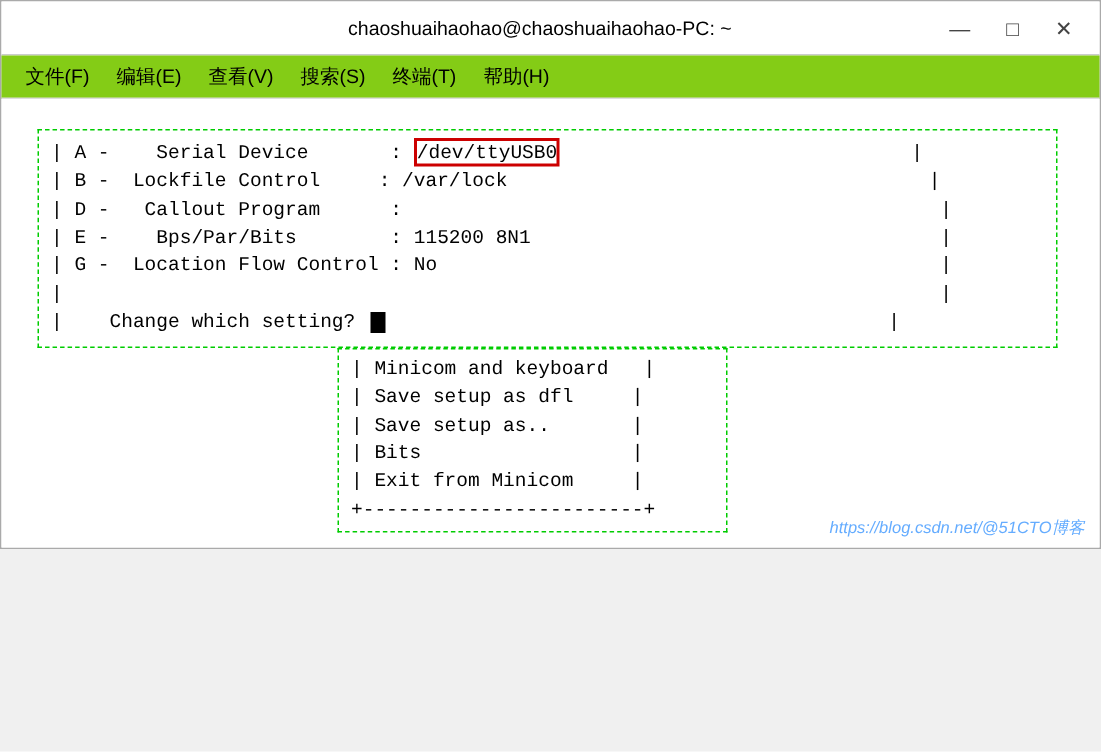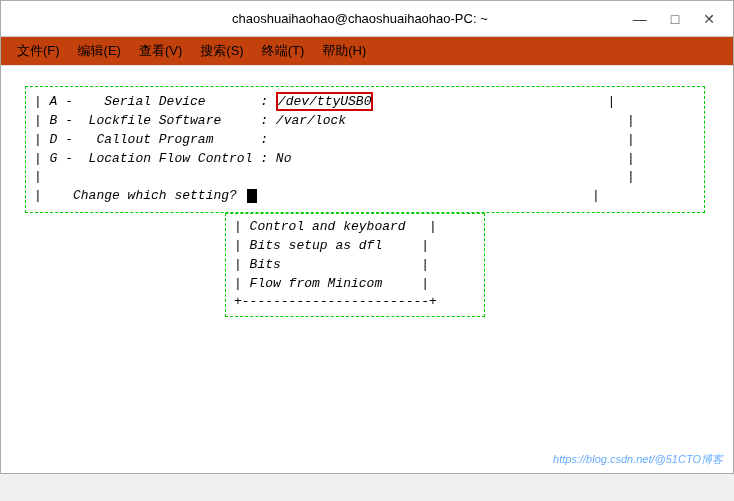--- a/index.html
+++ b/index.html
@@ -11,21 +11,21 @@
     body {
       width: 734px;
       height: 501px;
       background: #f0f0f0;
       font-family: 'Courier New', Courier, monospace;
       overflow: hidden;
     }
 
     .window {
       width: 734px;
-      height: 474px;
+      height: 366px;
       background: #ffffff;
       border: 1px solid #aaa;
       display: flex;
       flex-direction: column;
     }
 
     .title-bar {
       background: #ffffff;
       border-bottom: 1px solid #ccc;
       padding: 6px 12px;
@@ -56,21 +56,21 @@
       background: none;
       border: none;
       padding: 2px 6px;
       font-family: 'Segoe UI', sans-serif;
     }
 
     .menu-bar {
       display: flex;
       gap: 2px;
       padding: 3px 8px;
-      background: #c2410c;
+      background: #84cc16;
       border-bottom: 1px solid #ddd;
       font-family: 'Segoe UI', sans-serif;
       font-size: 13px;
     }
 
     .menu-item {
       padding: 2px 8px;
       cursor: pointer;
       color: #000;
     }
@@ -81,21 +81,20 @@
       padding: 12px 16px;
       overflow: hidden;
       position: relative;
     }
 
     .terminal-content {
       font-family: 'Courier New', Courier, monospace;
       font-size: 13px;
       color: #000;
       line-height: 1.45;
-      font-style: italic;
     }
 
     .config-line {
       white-space: pre;
       font-family: 'Courier New', Courier, monospace;
       font-size: 13px;
       color: #000;
     }
 
     .highlight-red {
@@ -171,33 +170,35 @@
   </div>
 
   <div class="terminal-area">
 
     <div class="terminal-content">
 
       <div style="margin-top: 8px; margin-left: 8px;">
         <div class="green-dashed-box">
 
           <div class="config-line">| A -    Serial Device       : <span class="highlight-red">/dev/ttyUSB0</span>                              |</div>
-          <div class="config-line">| B -  Lockfile Software     : /var/lock                                    |</div>
+          <div class="config-line">| B -  Lockfile Control     : /var/lock                                    |</div>
           <div class="config-line">| D -   Callout Program      :                                              |</div>
+          <div class="config-line">| E -    Bps/Par/Bits        : 115200 8N1                                   |</div>
           <div class="config-line">| G -  Location Flow Control : No                                           |</div>
           <div class="config-line">|                                                                           |</div>
           <div class="config-line">|    Change which setting? <span class="cursor-block"></span>                                           |</div>
         </div>
 
         <div style="margin-left: 100px; margin-top: 0;">
           <div class="green-dashed-box-bottom">
-            <div class="menu-box-line">| Control and keyboard   |</div>
-            <div class="menu-box-line">| Bits setup as dfl     |</div>
+            <div class="menu-box-line">| Minicom and keyboard   |</div>
+            <div class="menu-box-line">| Save setup as dfl     |</div>
+            <div class="menu-box-line">| Save setup as..       |</div>
             <div class="menu-box-line">| Bits                  |</div>
-            <div class="menu-box-line">| Flow from Minicom     |</div>
+            <div class="menu-box-line">| Exit from Minicom     |</div>
             <div class="menu-box-line">+------------------------+</div>
           </div>
         </div>
       </div>
     </div>
 
     <div class="watermark">https://blog.csdn.net/@51CTO博客</div>
 
   </div>
 </div>

